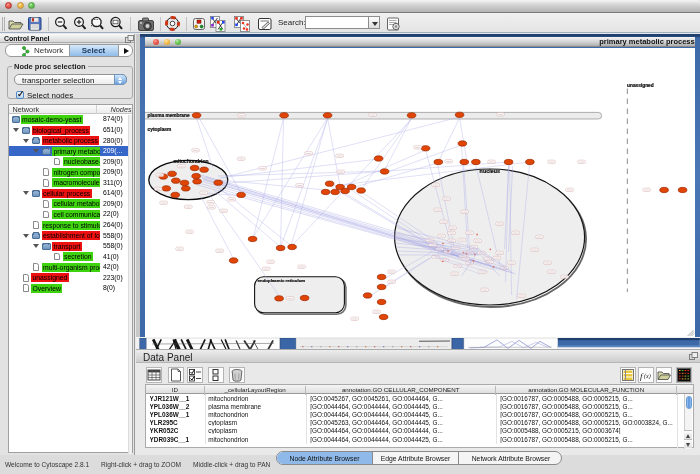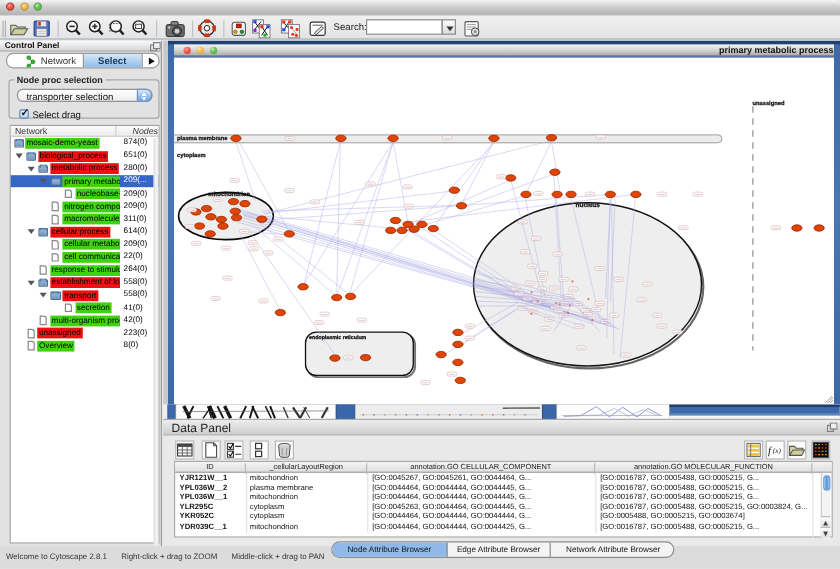--- a/index.html
+++ b/index.html
@@ -270,21 +270,21 @@
     <span id="fieldlegend">Node proc selection</span>
     <div id="combo">
         <span class="ctext">transporter selection</span>
       <div id="combostep">
           <div class="up"></div>
           <div class="dn"></div>
         </div>
     </div>
   </div>
   <div id="checkbox"></div>
-    <span id="checklbl">Select drag</span>
+    <span id="checklbl">Select nodes</span>
   <div id="treebox">
     <div id="treehdr">
         <span class="c1">Network</span>
         <span class="c2">Nodes</span>
         <div class="vline"></div>
       </div>
     <div class="trow" style="top:9.8px;">
         <div class="fold" style="left:3px;"></div>
         <span class="lab g" style="left:12px;max-width:79px;">mosaic-demo-yeast</span>
         <span class="val">874(0)</span>

